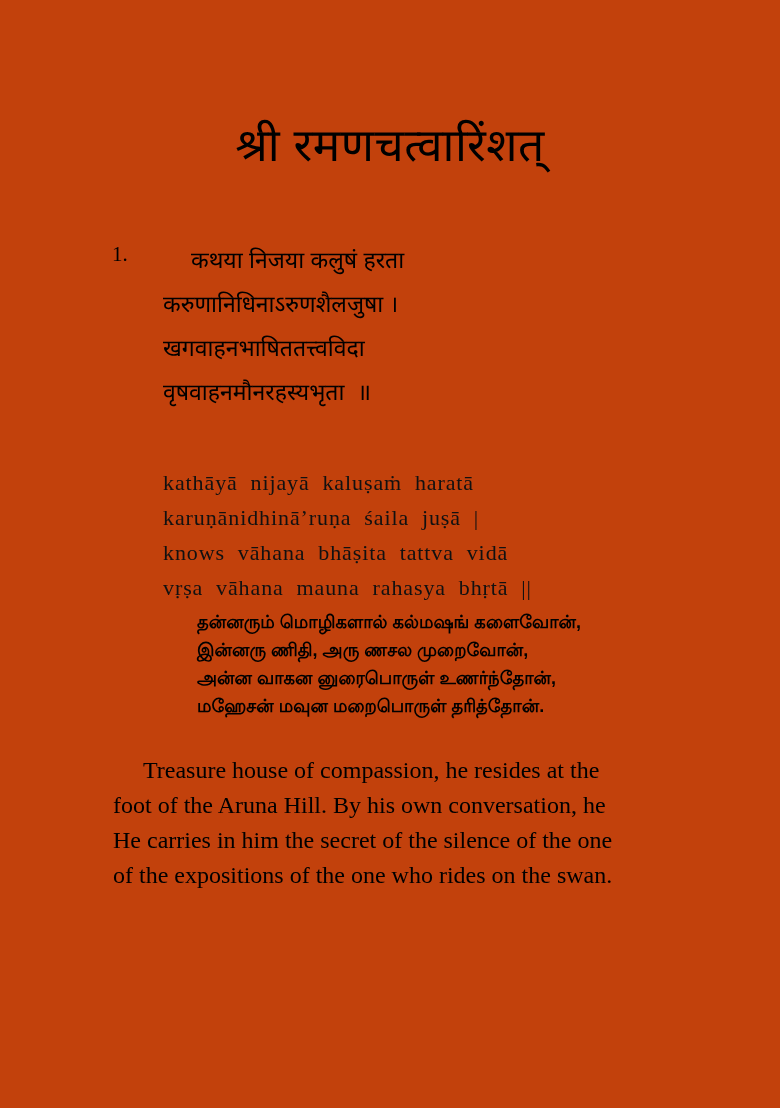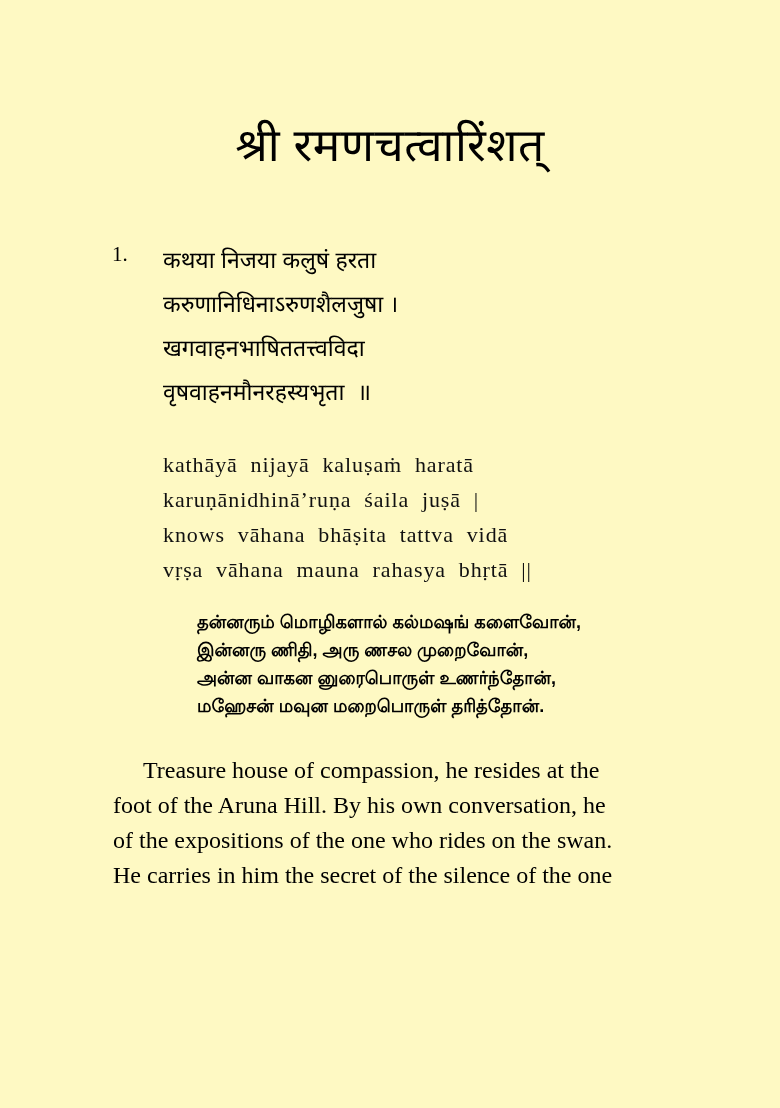--- a/index.html
+++ b/index.html
@@ -13,21 +13,21 @@
     position: relative;
     overflow: hidden;
     font-family: "Liberation Serif", "DejaVu Serif", serif;
     color: #000000;
     -webkit-font-smoothing: antialiased;
   }
 
   .page {
     position: absolute;
     inset: 0;
-    background: #fef9c3;
+    background: #c2410c;
     padding-left: 16px;
   }
 
   
   .title {
     position: absolute;
     left: 0;
     right: 0;
     top: 86px;
     text-align: center;
@@ -61,27 +61,28 @@
   }
   .deva-line {
     font-family: "Liberation Sans", "DejaVu Sans", sans-serif;
     font-size: 23px;
     line-height: 44px;
     white-space: pre;
     color: #000;
   }
   .deva-line.indent-first {
     text-indent: 0;
+    margin-left: 28px;
   }
 
   
   .iast-block {
     position: absolute;
     left: 163px;
-    top: 447px;
+    top: 465px;
     width: 560px;
   }
   .iast-line {
     font-family: "Liberation Serif", "DejaVu Serif", serif;
     font-size: 22px;
     line-height: 35px;
     letter-spacing: 0.9px;
     white-space: pre;
     color: #111;
   }
@@ -149,17 +150,17 @@
   <div class="tamil-block">
     <div class="tamil-line">தன்னரும் மொழிகளால் கல்மஷங் களைவோன்,</div>
     <div class="tamil-line">இன்னரு ணிதி, அரு ணசல முறைவோன்,</div>
     <div class="tamil-line">அன்ன வாகன னுரைபொருள் உணர்ந்தோன்,</div>
     <div class="tamil-line">மஹேசன் மவுன மறைபொருள் தரித்தோன்.</div>
   </div>
 
   <div class="english-block">
     <div class="english-line first">Treasure house of compassion, he resides at the</div>
     <div class="english-line">foot of the Aruna Hill. By his own conversation, he</div>
+    <div class="english-line">He carries in him the secret of the silence of the one</div>
     <div class="english-line">of the expositions of the one who rides on the swan.</div>
-    <div class="english-line">He carries in him the secret of the silence of the one</div>
   </div>
 
 </div>
 
 </body></html>

